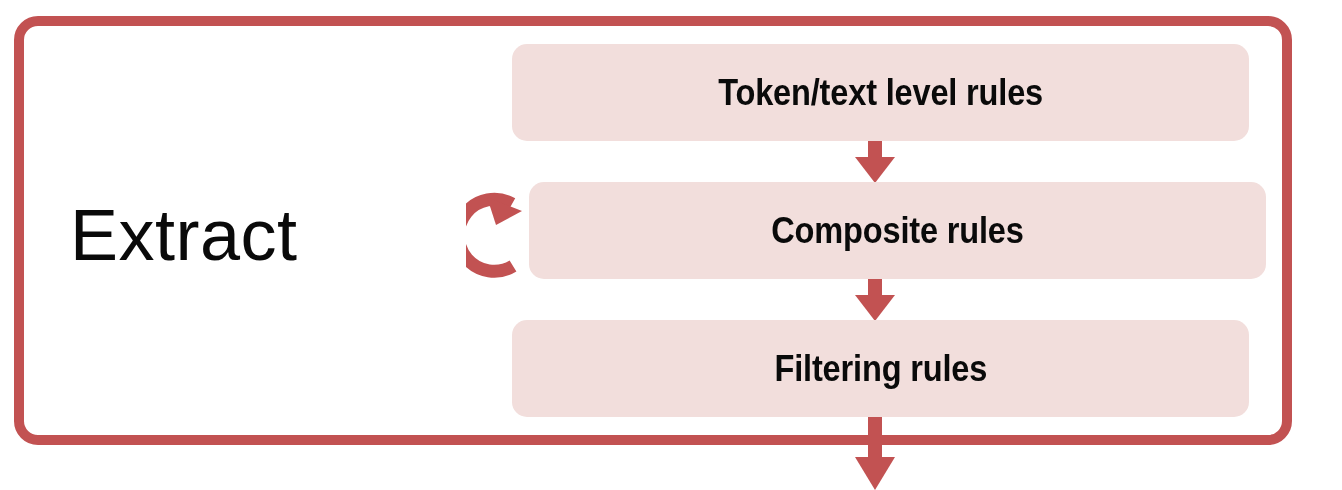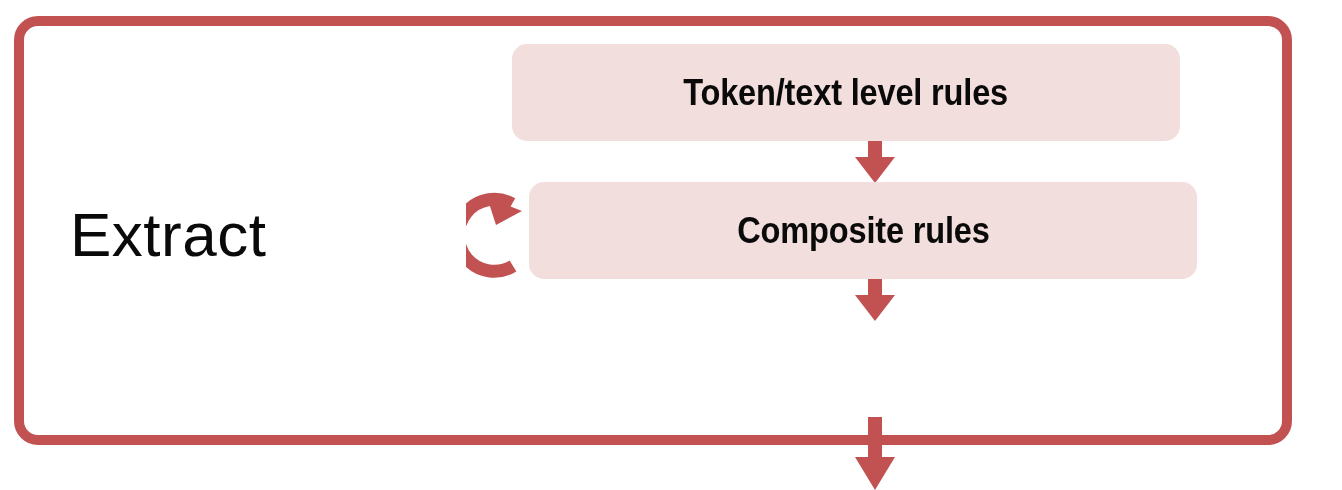--- a/index.html
+++ b/index.html
@@ -35,32 +35,32 @@
   }
 
   
   .stage-label {
     position: absolute;
     left: 70px;
     top: 188px;
     width: 400px;
     height: 94px;
     line-height: 94px;
-    font-size: 62px;
+    font-size: 72px;
     font-weight: 300;
     letter-spacing: 0.5px;
     color: #0a0a0a;
     white-space: nowrap;
   }
 
   
   .rule-box {
     position: absolute;
     left: 512px;
-    width: 668px;
+    width: 737px;
     height: 97px;
     background: #F2DEDC;
     border-radius: 15px;
     display: flex;
     align-items: center;
     justify-content: center;
   }
   .rule-box .rule-label {
     font-size: 37px;
     font-weight: 700;
@@ -153,19 +153,22 @@
 
       <polygon points="21,13 56,27 30,41" fill="#C25252"></polygon>
     </svg>
   </div>
 
   <div class="down-arrow" id="down-arrow-1">
     <div class="stem"></div>
     <div class="head"></div>
   </div>
 
+  <div class="rule-box" id="rule-box-2">
+    <span class="rule-label">Filtering rules</span>
+  </div>
 
   <div class="down-arrow" id="down-arrow-2">
     <div class="stem"></div>
     <div class="head"></div>
   </div>
 
 </div>
 
 </body></html>

